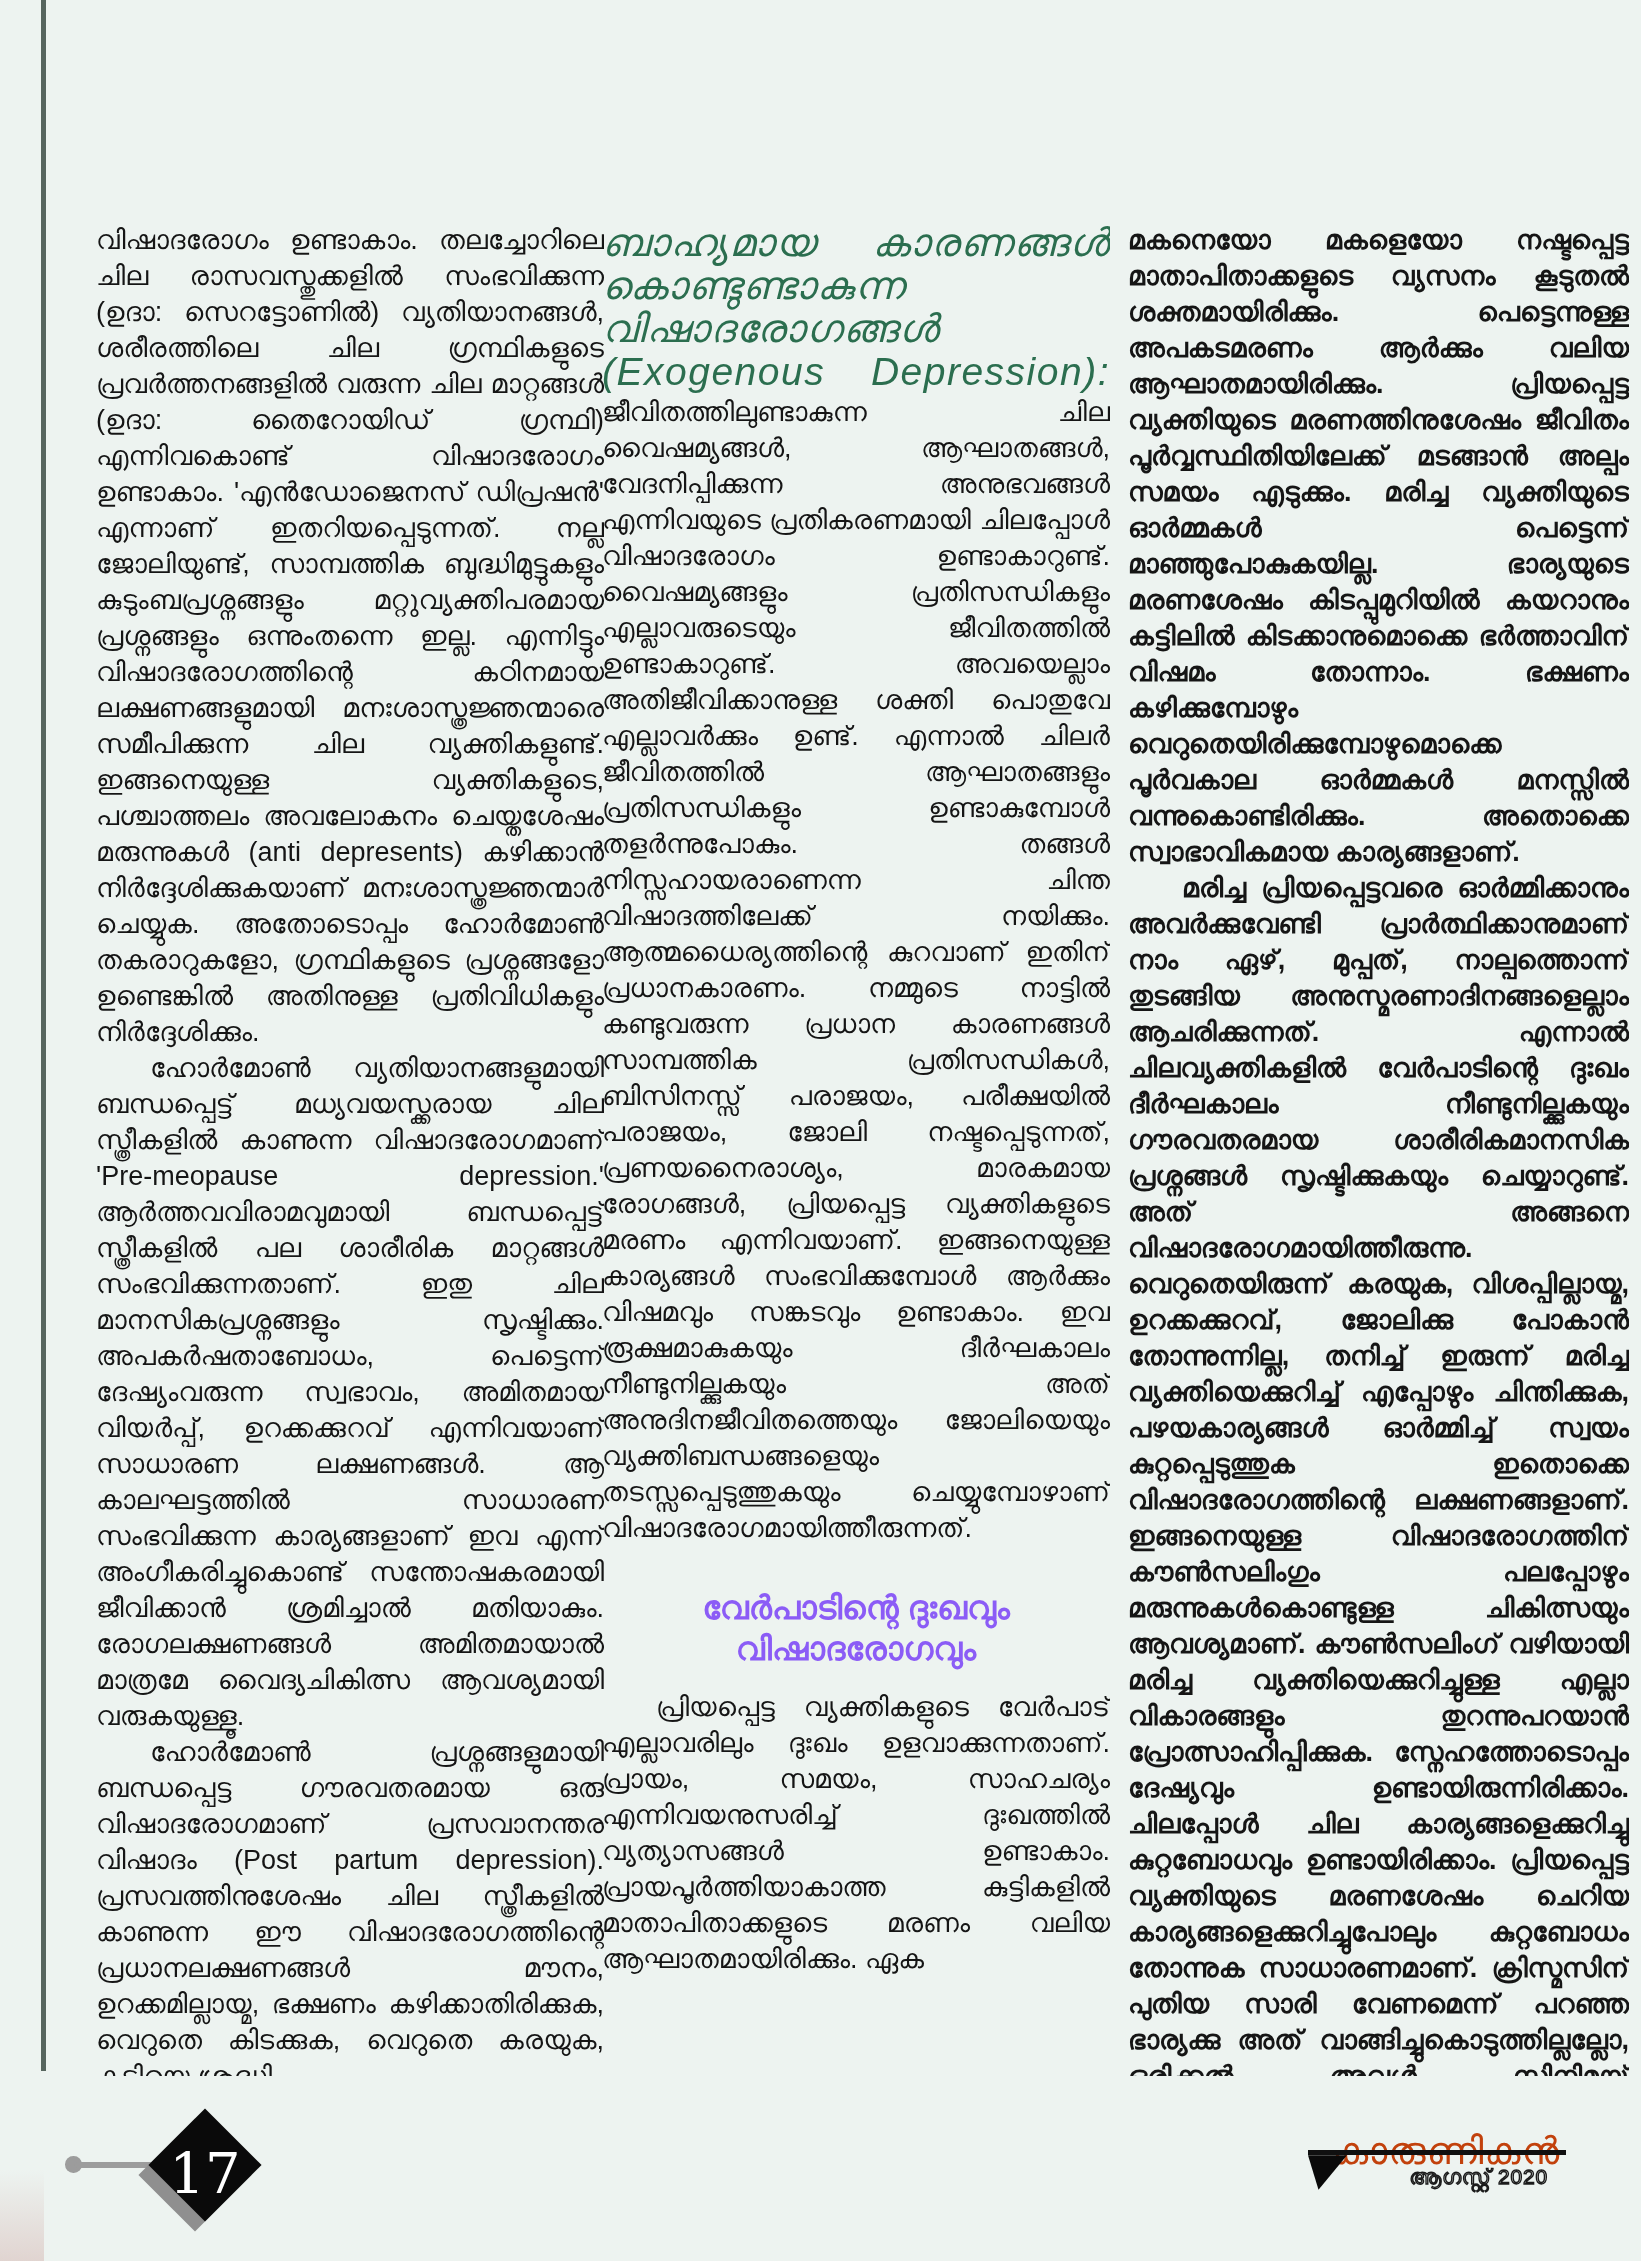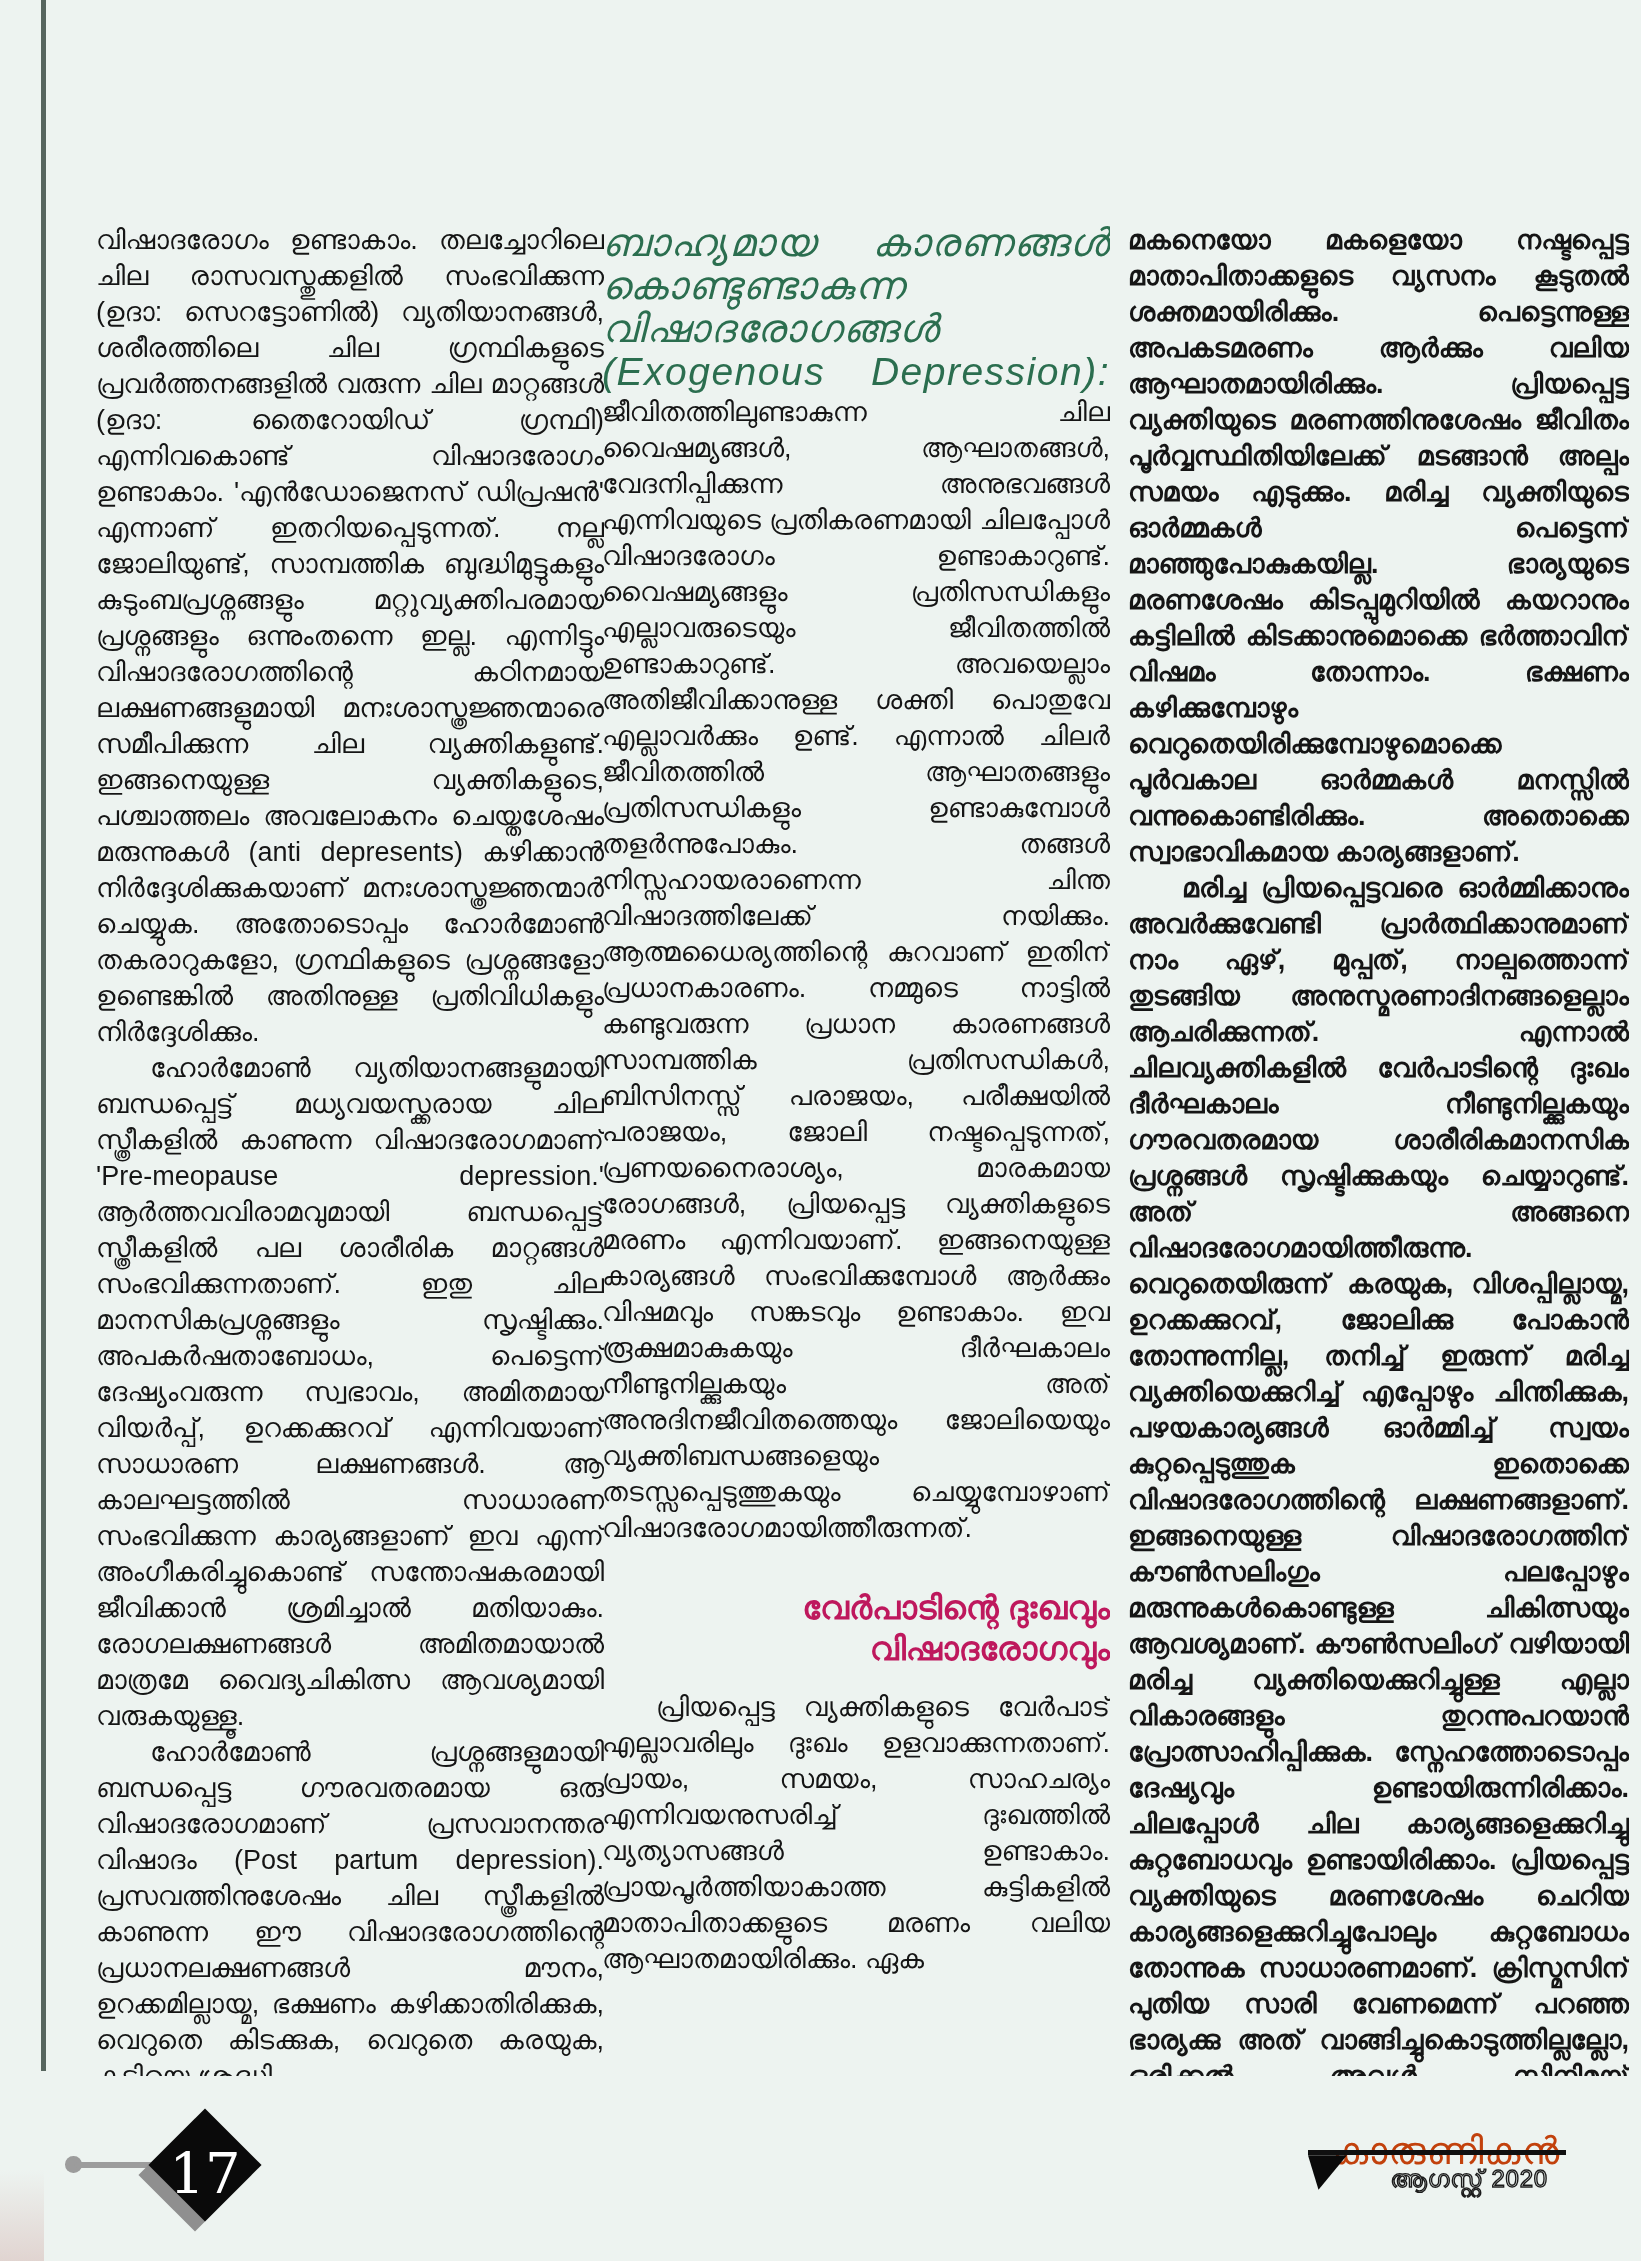--- a/index.html
+++ b/index.html
@@ -20,35 +20,35 @@
   #col2{left:602px;}
   #col3{left:1128px;width:501px;font-weight:bold;}
   .col p{margin:0;padding:0;}
   .indent{text-indent:54px;}
   .head-para{margin-top:32px;}
   .green-ital{
     color:#2b6e4f;font-style:italic;font-size:39px;line-height:42px;
     letter-spacing:1.5px;font-weight:500;word-spacing:4.5px;
   }
   .subhead{
-    color:#be185d;font-weight:bold;font-size:33px;line-height:41px;
-    margin:41px 0 19.5px 0;text-align:right;
+    color:#8b5cf6;font-weight:bold;font-size:33px;line-height:41px;
+    margin:41px 0 19.5px 0;text-align:center;
   }
   
   .pn-line{position:absolute;left:74px;top:2162px;width:99px;height:6px;background:#9c9c9c;border-radius:3px;}
   .pn-dot{position:absolute;left:65px;top:2156px;width:16.5px;height:16.5px;border-radius:50%;background:#9c9c9c;}
   .pn-diamond-shadow{position:absolute;left:155px;top:2135px;width:80px;height:80px;background:#8f8f8f;transform:rotate(45deg);}
   .pn-diamond{position:absolute;left:165px;top:2125px;width:80px;height:80px;background:#0a0a0a;transform:rotate(45deg);}
   .pn-label{position:absolute;left:165px;top:2141px;width:80px;text-align:center;
     font-family:"DejaVu Serif", serif;font-size:56px;color:#ffffff;}
   
   .footer-name{position:absolute;right:81px;top:2086px;font-size:38px;font-weight:400;color:#c2410c;letter-spacing:0.8px;margin-top:44px;}
   .footer-rule{position:absolute;left:1308px;top:2150px;width:258px;height:5.3px;background:#101010;}
   .footer-flag{position:absolute;left:1308px;top:2155px;width:39px;height:35px;}
-  .footer-issue{position:absolute;right:93px;top:2165px;font-size:24px;letter-spacing:0.8px;
+  .footer-issue{position:absolute;right:93px;top:2165px;font-size:21px;letter-spacing:0.8px;
     color:transparent;margin-left:12px;-webkit-text-stroke:1.4px #1b1b1b;}
   @supports not (-webkit-text-stroke:1px black){
     .footer-issue{color:#3a3a3a;}
   }
 </style>
 </head>
 <body>
 
 <div>
 

